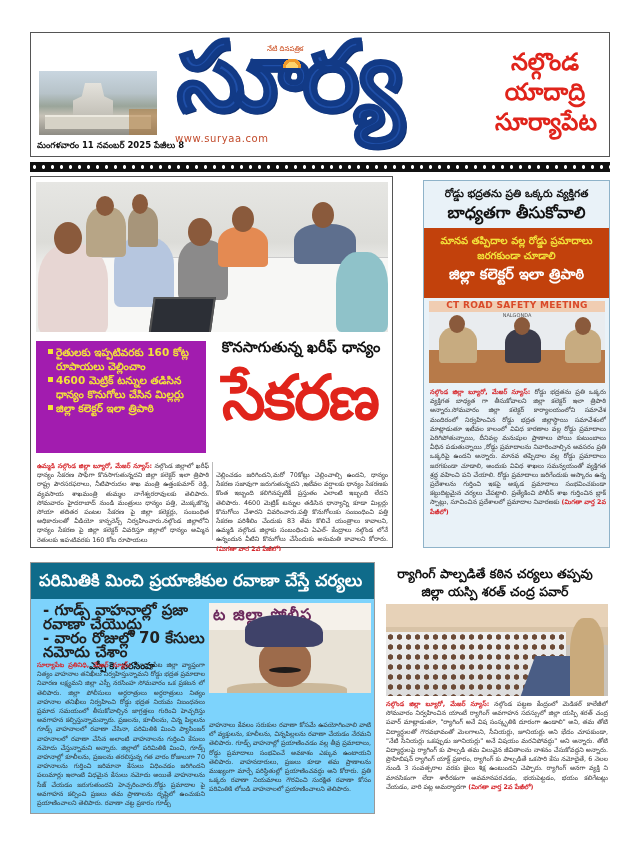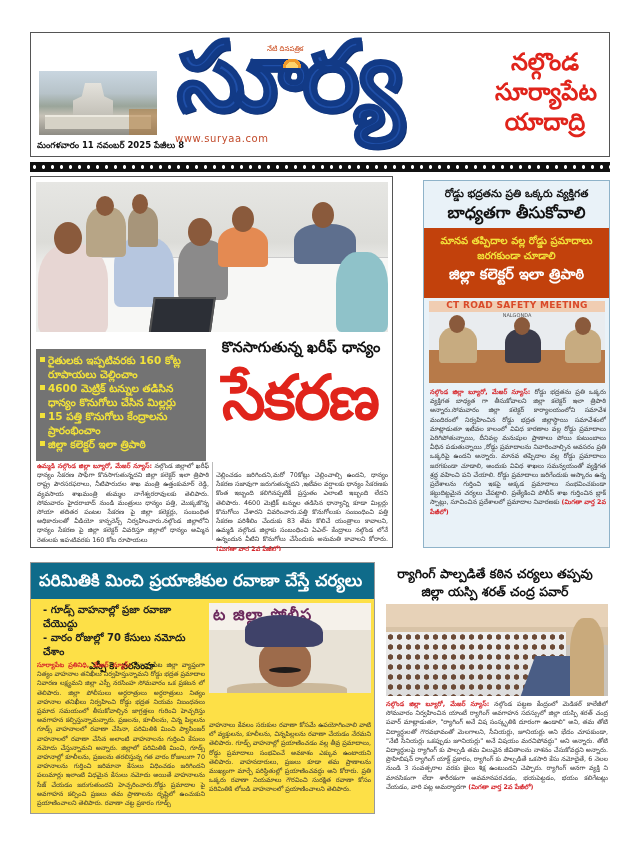--- a/index.html
+++ b/index.html
@@ -70,22 +70,22 @@
     background: #f7f7f5; transform: skewX(-20deg); border-top: 1px solid #ccc;
   }
   .person { position: absolute; border-radius: 40% 40% 10% 10%; }
   .head { position: absolute; border-radius: 50%; background: #8a5a3c; }
   .main-photo .laptop {
     position: absolute; left: 115px; top: 115px; width: 62px; height: 40px;
     background: #2c2f36; border: 2px solid #555; transform: skewX(-8deg);
   }
 
   .bullet-box {
-    position: absolute; left: 5px; top: 172px; width: 170px; height: 112px;
-    background: #737373; padding: 4px 4px 4px 4px;
+    position: absolute; left: 5px; top: 164px; width: 170px; height: 112px;
+    background: #a21caf; padding: 4px 4px 4px 12px;
   }
   .bullet-box li {
     list-style: none; color: #f2e23a; font-size: 10.5px; font-weight: bold; line-height: 14px;
     padding-left: 8px; position: relative;
   }
   .bullet-box li::before {
     content: ""; position: absolute; left: 0; top: 4px; width: 5px; height: 5px; background: #f2e23a;
   }
   .kicker {
     position: absolute; left: 182px; top: 162px; width: 176px; text-align: center;
@@ -127,28 +127,28 @@
   .road-photo .banner-txt {
     position: absolute; left: 0; top: -1px; width: 100%; text-align: center; font-size: 9px; font-weight: bold;
     color: #d94a2a; letter-spacing: 0.3px; white-space: nowrap;
   }
   .road-photo .sub { position: absolute; left: 0; top: 11px; width: 100%; text-align: center; font-size: 5px; color: #555; }
   .road-body { position: absolute; left: 6px; top: 207px; width: 176px; height: 156px; overflow: hidden; }
 
   
   .overload-story {
     position: absolute; left: 30px; top: 562px; width: 345px; height: 252px;
-    border: 1px solid #999; background: #fde047;
+    border: 1px solid #999; background: #7dd3fc;
   }
   .overload-head {
     position: absolute; left: 0; top: 0; width: 100%; height: 36px; background: #0f6b8a;
     color: #fff; font-size: 16.5px; font-weight: bold; line-height: 36px; padding-left: 8px; white-space: nowrap;
   }
   .ov-points { position: absolute; left: 6px; top: 40px; width: 170px; }
-  .ov-points .pt { font-size: 10px; font-weight: bold; color: #222; line-height: 14px; padding-left: 6px; }
+  .ov-points .pt { font-size: 15px; font-weight: bold; color: #222; line-height: 14px; padding-left: 6px; }
   .ov-points .who { font-size: 9.5px; font-weight: bold; color: #111; text-align: center; line-height: 14px; }
   .ov-photo {
     position: absolute; left: 178px; top: 40px; width: 162px; height: 90px; overflow: hidden;
     background: linear-gradient(180deg, #f5f1ea 0 30%, #e8e2d6 30% 100%);
   }
   .ov-photo .wallsign {
     position: absolute; left: 4px; top: 2px; font-size: 16px; font-weight: bold; color: #6c2a5d; white-space: nowrap; letter-spacing: 1px;
   }
   .ov-photo .cap {
     position: absolute; left: 36px; top: 12px; width: 78px; height: 32px; background: #3f4269;
@@ -193,22 +193,22 @@
 
   <div class="mast-logo">
     <div class="logo-text">సూర్య</div>
     <div class="logo-sun"></div>
     <div class="logo-tag">నేటి దినపత్రిక</div>
     <div class="logo-url">www.suryaa.com</div>
   </div>
 
   <div class="mast-regions">
     <div>నల్గొండ</div>
+    <div>యాదాద్రి</div>
     <div>సూర్యాపేట</div>
-    <div>యాదాద్రి</div>
   </div>
 </header>
 
 <div class="ornament"></div>
 
 <article class="main-story">
   <div class="main-photo">
     <div class="table"></div>
 
     <div class="person" style="left:2px;top:62px;width:70px;height:90px;background:#e7d6d3;"></div>
@@ -225,21 +225,20 @@
     <div class="head" style="left:60px;top:14px;width:18px;height:20px;"></div>
     <div class="person" style="left:92px;top:25px;width:30px;height:40px;background:#a7957a;"></div>
     <div class="head" style="left:96px;top:12px;width:16px;height:20px;"></div>
     <div class="person" style="left:300px;top:70px;width:52px;height:80px;background:#8fc2c9;"></div>
     <div class="laptop"></div>
   </div>
 
   <ul class="bullet-box">
     <li>రైతులకు ఇప్పటివరకు 160 కోట్ల రూపాయలు చెల్లించాం</li>
     <li>4600 మెట్రిక్ టన్నుల తడిసిన ధాన్యం కొనుగోలు చేసిన మిల్లర్లు</li>
-    <li>15 పత్తి కొనుగోలు కేంద్రాలను ప్రారంభించాం</li>
     <li>జిల్లా కలెక్టర్ ఇలా త్రిపాఠి</li>
   </ul>
 
   <div class="kicker">కొనసాగుతున్న ఖరీఫ్ ధాన్యం</div>
   <div class="big-head">సేకరణ</div>
 
   <div class="main-body-left body-text">
     <span class="dateline">ఉమ్మడి నల్గొండ జిల్లా బ్యూరో, మేజర్ న్యూస్:</span>
     <span>నల్గొండ జిల్లాలో ఖరీఫ్ ధాన్యం సేకరణ సాఫీగా కొనసాగుతున్నదని జిల్లా కలెక్టర్ ఇలా త్రిపాఠి రాష్ట్ర పౌరసరఫరాలు, నీటిపారుదల శాఖ మంత్రి ఉత్తంకుమార్ రెడ్డి, వ్యవసాయ శాఖమంత్రి తుమ్మల నాగేశ్వరరావులకు తెలిపారు. సోమవారం హైదరాబాద్ నుండి మంత్రులు ధాన్యం పత్తి, మొక్కజొన్న సోయా తదితర పంటల సేకరణ పై జిల్లా కలెక్టర్లు, సంబంధిత అధికారులతో వీడియో కాన్ఫరెన్స్ నిర్వహించారు.నల్గొండ జిల్లాలోని ధాన్యం సేకరణ పై జిల్లా కలెక్టర్ వివరిస్తూ జిల్లాలో ధాన్యం అమ్మిన రైతులకు ఇప్పటివరకు 160 కోట్ల రూపాయలు</span>
   </div>

